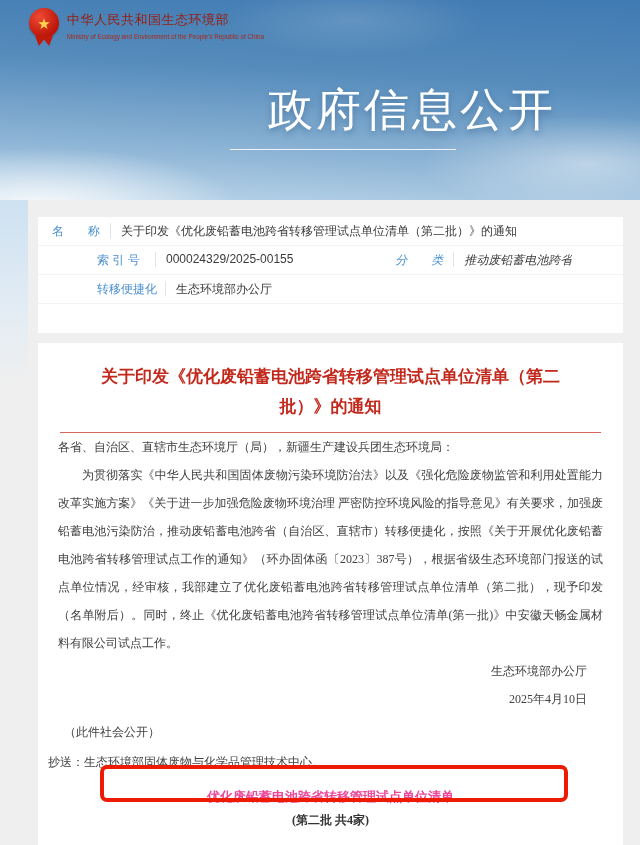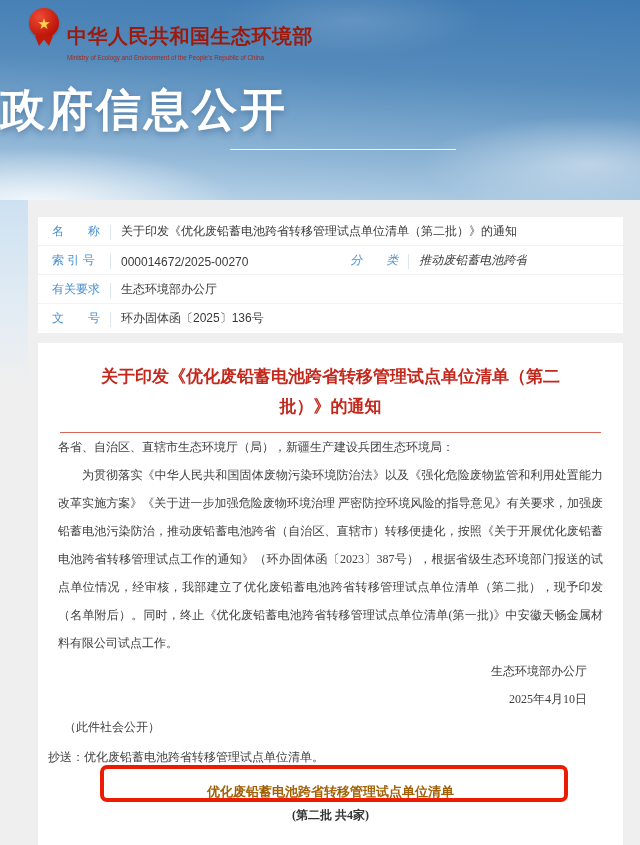--- a/index.html
+++ b/index.html
@@ -20,55 +20,55 @@
 
   .emblem { position:absolute; left:29px; top:8px; width:30px; height:30px; border-radius:50%;
     background:radial-gradient(circle at 35% 30%, #ef4a33, #bb1408 72%);
     display:flex; align-items:center; justify-content:center;
     box-shadow:0 1px 2px rgba(0,0,0,.25); }
   .emblem .star { color:#ffd34d; font-size:15px; line-height:1; }
   .emblem-ribbon { position:absolute; left:35px; top:36px; width:18px; height:10px; background:#c01a0c;
     clip-path:polygon(0 0,100% 0,78% 100%,50% 35%,22% 100%); }
 
   .ministry { position:absolute; left:67px; top:11px; }
-  .ministry-cn { font-size:20px; font-weight:bold; color:#9c190c; letter-spacing:.5px; white-space:nowrap;margin-top:12px; }
+  .ministry-cn { font-size:13px; font-weight:normal; color:#9c190c; letter-spacing:.5px; white-space:nowrap; }
   .ministry-en { margin-top:4px; font-size:7px; color:#a8281a; white-space:nowrap;
     transform:scaleX(.9); transform-origin:left; }
 
-  .banner-title { position:absolute; left:0; top:80px; width:556px; text-align:left;
-    font-size:45px; font-weight:bold; color:#ffffff; letter-spacing:3px;
+  .banner-title { position:absolute; left:0; top:80px; width:556px; text-align:right;
+    font-size:45px; font-weight:normal; color:#ffffff; letter-spacing:3px;
     text-shadow:0 3px 6px rgba(20,60,100,.35); white-space:nowrap; }
   .banner-underline { position:absolute; left:230px; top:149px; width:226px; height:1px;
     background:rgba(255,255,255,.85); }
 
   
   .meta-card { position:absolute; left:38px; top:217px; width:585px; height:116px; background:#ffffff; }
   .meta-row { display:flex; align-items:center; height:29px; border-bottom:1px solid #f1f3f6; }
   .meta-row:last-child { border-bottom:none; }
-  .meta-cell { display:flex; align-items:flex-end; min-width:0; flex:1; }
-  .meta-cell.half-l { flex:0 0 51%; }
+  .meta-cell { display:flex; align-items:flex-start; min-width:0; flex:1; }
+  .meta-cell.half-l { flex:0 0 51%;margin-left:45px; }
   .meta-cell.half-r { flex:0 0 49%;font-style:italic; }
   .meta-label { flex:0 0 50px; margin-left:14px; font-size:12px; color:#4a8fd0; white-space:pre; }
   .meta-sep { width:1px; height:15px; background:#dde5ee; margin:0 10px 0 8px; }
   .meta-value { font-size:12px; color:#3a3a3a; white-space:nowrap; overflow:hidden; }
 
   
   .doc-card { position:absolute; left:38px; top:343px; width:585px; height:520px; background:#ffffff; }
   .doc-inner { position:relative; width:100%; height:100%; padding:0 20px;
     font-family:"Liberation Serif","DejaVu Serif",serif; }
   .doc-title { margin:19px 28px 10px; text-align:center; font-size:17px; font-weight:bold;
     color:#c3281c; line-height:30px; }
   .doc-hr { border:none; border-top:1px solid #d8655a; margin:0 2px; }
   .doc-p { font-size:12px; color:#404040; line-height:28px; text-align:justify; }
   .salutation { }
   .indent { text-indent:2em; }
   .sign-block { text-align:right; padding-right:16px; font-size:12px; color:#404040; line-height:28px; }
-  .public-note { padding-left:6px; }
+  .public-note { margin-top:5px; padding-left:6px; }
   .cc-line { margin-left:-10px; margin-top:2px; }
-  .attach-title { margin-top:12px; text-align:center; font-size:13px; font-weight:bold; color:#a16207; }
+  .attach-title { margin-top:12px; text-align:center; font-size:13px; font-weight:bold; color:#ec4899; }
   .attach-subtitle { margin-top:6px; text-align:center; font-size:12px; font-weight:bold; color:#333; }
 
   .highlight-box { position:absolute; left:62px; top:403px; width:468px; height:37px;
     border:4px solid #ed1b02; border-radius:7px; background:transparent; }
 </style>
 </head>
 <body>
 
 <div class="stage">
 
@@ -91,56 +91,51 @@
       <div class="meta-cell">
         <span class="meta-label">名　　称</span>
         <span class="meta-sep"></span>
         <span class="meta-value">关于印发《优化废铅蓄电池跨省转移管理试点单位清单（第二批）》的通知</span>
       </div>
     </div>
     <div class="meta-row">
       <div class="meta-cell half-l">
         <span class="meta-label">索 引 号</span>
         <span class="meta-sep"></span>
-        <span class="meta-value">000014672/2025-00270</span>
+        <span class="meta-value">000024329/2025-00155</span>
       </div>
       <div class="meta-cell half-r">
         <span class="meta-label">分　　类</span>
         <span class="meta-sep"></span>
         <span class="meta-value">推动废铅蓄电池跨省</span>
       </div>
     </div>
     <div class="meta-row">
       <div class="meta-cell half-l">
-        <span class="meta-label">有关要求</span>
+        <span class="meta-label">转移便捷化</span>
         <span class="meta-sep"></span>
         <span class="meta-value">生态环境部办公厅</span>
       </div>
     </div>
     <div class="meta-row">
-      <div class="meta-cell half-l">
-        <span class="meta-label">文　　号</span>
-        <span class="meta-sep"></span>
-        <span class="meta-value">环办固体函〔2025〕136号</span>
-      </div>
     </div>
   </div>
 
   <div class="doc-card">
     <div class="doc-inner">
       <div class="doc-title">关于印发《优化废铅蓄电池跨省转移管理试点单位清单（第二批）》的通知</div>
       <hr class="doc-hr">
       <div class="doc-p salutation">各省、自治区、直辖市生态环境厅（局），新疆生产建设兵团生态环境局：</div>
       <div class="doc-p indent">为贯彻落实《中华人民共和国固体废物污染环境防治法》以及《强化危险废物监管和利用处置能力改革实施方案》《关于进一步加强危险废物环境治理 严密防控环境风险的指导意见》有关要求，加强废铅蓄电池污染防治，推动废铅蓄电池跨省（自治区、直辖市）转移便捷化，按照《关于开展优化废铅蓄电池跨省转移管理试点工作的通知》（环办固体函〔2023〕387号），根据省级生态环境部门报送的试点单位情况，经审核，我部建立了优化废铅蓄电池跨省转移管理试点单位清单（第二批），现予印发（名单附后）。同时，终止《优化废铅蓄电池跨省转移管理试点单位清单(第一批)》中安徽天畅金属材料有限公司试点工作。</div>
       <div class="sign-block">
         <div>生态环境部办公厅</div>
         <div>2025年4月10日</div>
       </div>
       <div class="doc-p public-note">（此件社会公开）</div>
-      <div class="doc-p cc-line">抄送：优化废铅蓄电池跨省转移管理试点单位清单。</div>
+      <div class="doc-p cc-line">抄送：生态环境部固体废物与化学品管理技术中心。</div>
       <div class="attach-title">优化废铅蓄电池跨省转移管理试点单位清单</div>
       <div class="attach-subtitle">(第二批 共4家)</div>
 
       <div class="highlight-box"></div>
 
     </div>
   </div>
 
 </div>
 

